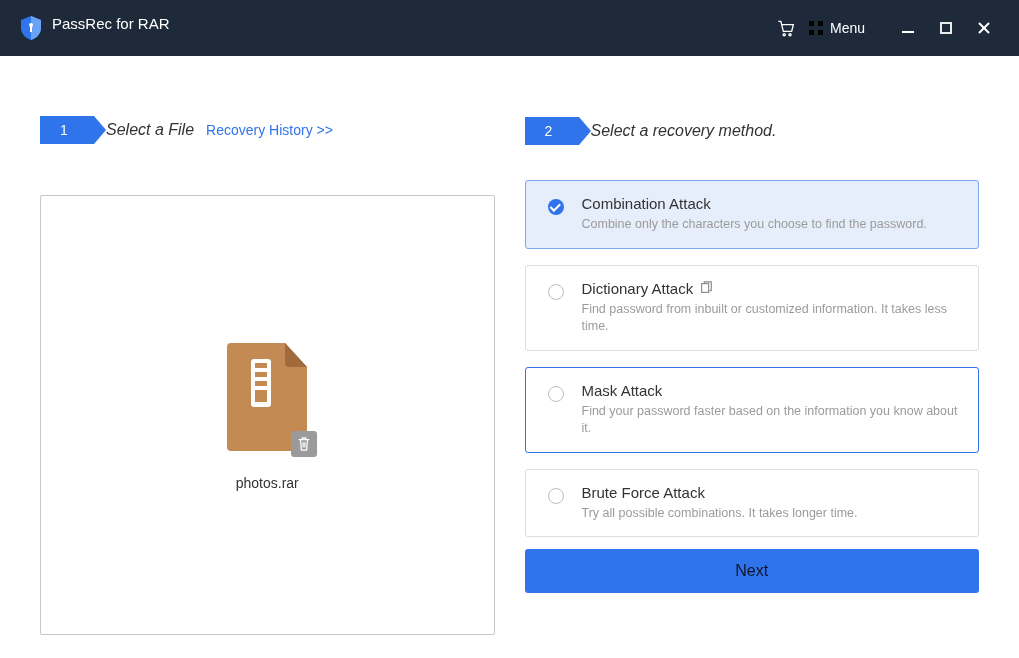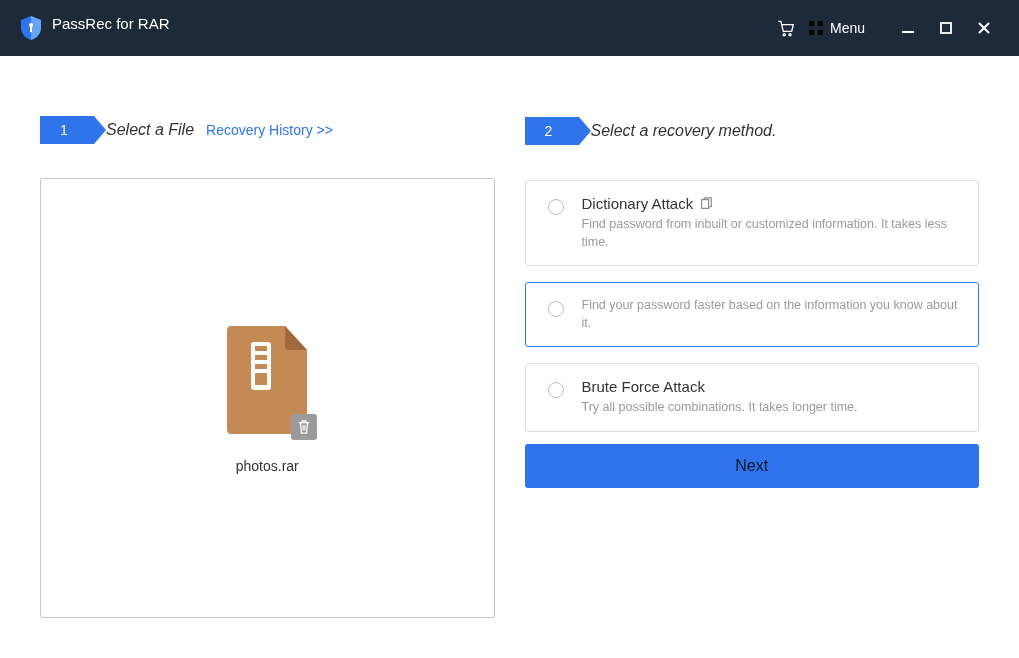--- a/index.html
+++ b/index.html
@@ -17,21 +17,21 @@
 
 .content { padding: 60px 40px 40px 40px; display: flex; gap: 30px; height: calc(658px - 56px); }
 .col { flex: 1; display: flex; flex-direction: column; }
 
 .step-header { display: flex; align-items: center; gap: 12px; margin-bottom: 34px; height: 30px; }
 .step-badge { width: 54px; height: 28px; background: #2f74ea; color: #fff; display: flex; align-items: center; justify-content: center; font-size: 14px; position: relative; padding-right: 6px; }
 .step-badge::after { content: ""; position: absolute; right: -12px; top: 0; border-top: 14px solid transparent; border-bottom: 14px solid transparent; border-left: 12px solid #2f74ea; }
 .step-title { font-size: 16px; color: #333; font-style: italic; }
 .step-link { font-size: 14px; color: #2f74ea; text-decoration: none; cursor: pointer; }
 
-.file-box { border: 1px solid #c7c7c7; border-radius: 2px; flex: 0 0 440px; height: 440px; display: flex; flex-direction: column; align-items: center; justify-content: center; gap: 20px; }
+.file-box { border: 1px solid #c7c7c7; border-radius: 2px; flex: 0 0 440px; height: 440px; display: flex; flex-direction: column; align-items: center; justify-content: center; gap: 20px; margin-top: 17px; }
 .file-icon-wrap { position: relative; width: 96px; height: 116px; }
 .file-icon-wrap svg.archive { width: 96px; height: 116px; }
 .trash-badge { position: absolute; right: -2px; bottom: -2px; width: 26px; height: 26px; background: #9a9a9a; border-radius: 3px; display: flex; align-items: center; justify-content: center; cursor: pointer; }
 .trash-badge svg { width: 14px; height: 16px; stroke: #fff; fill: none; }
 .file-name { font-size: 14px; color: #333; }
 
 .methods { display: flex; flex-direction: column; gap: 16px; }
 .method { border: 1px solid #ddd; border-radius: 3px; padding: 14px 18px 14px 56px; position: relative; cursor: pointer; background: #fff; }
 .method.selected { background: #e6edfb; border-color: #7aa8f0; }
 .method.highlighted { border-color: #2f74ea; }
@@ -128,35 +128,45 @@
   </div>
 
   <div class="col">
     <div class="step-header">
       <div class="step-badge">2</div>
       <span class="step-title">Select a recovery method.</span>
     </div>
 
     <div class="methods">
 
+      <div class="method selected">
+        <div class="radio"></div>
+        <div class="m-title">
+            <span>Combination Attack</span>
+          </div>
+        <div class="m-desc">Combine only the characters you choose to find the password.</div>
+      </div>
 
       <div class="method">
         <div class="radio"></div>
         <div class="m-title">
           <span>Dictionary Attack</span>
           <svg viewBox="0 0 16 16" stroke-width="1.3">
             <rect x="3" y="3" width="8" height="10"></rect>
               <path d="M6 3V1h8v10h-2"></path>
           </svg>
         </div>
         <div class="m-desc">Find password from inbuilt or customized information. It takes less time.</div>
       </div>
 
       <div class="method highlighted">
         <div class="radio"></div>
+        <div class="m-title">
+            <span>Mask Attack</span>
+          </div>
         <div class="m-desc">Find your password faster based on the information you know about it.</div>
       </div>
 
       <div class="method">
         <div class="radio"></div>
         <div class="m-title">
             <span>Brute Force Attack</span>
           </div>
         <div class="m-desc">Try all possible combinations. It takes longer time.</div>
       </div>

